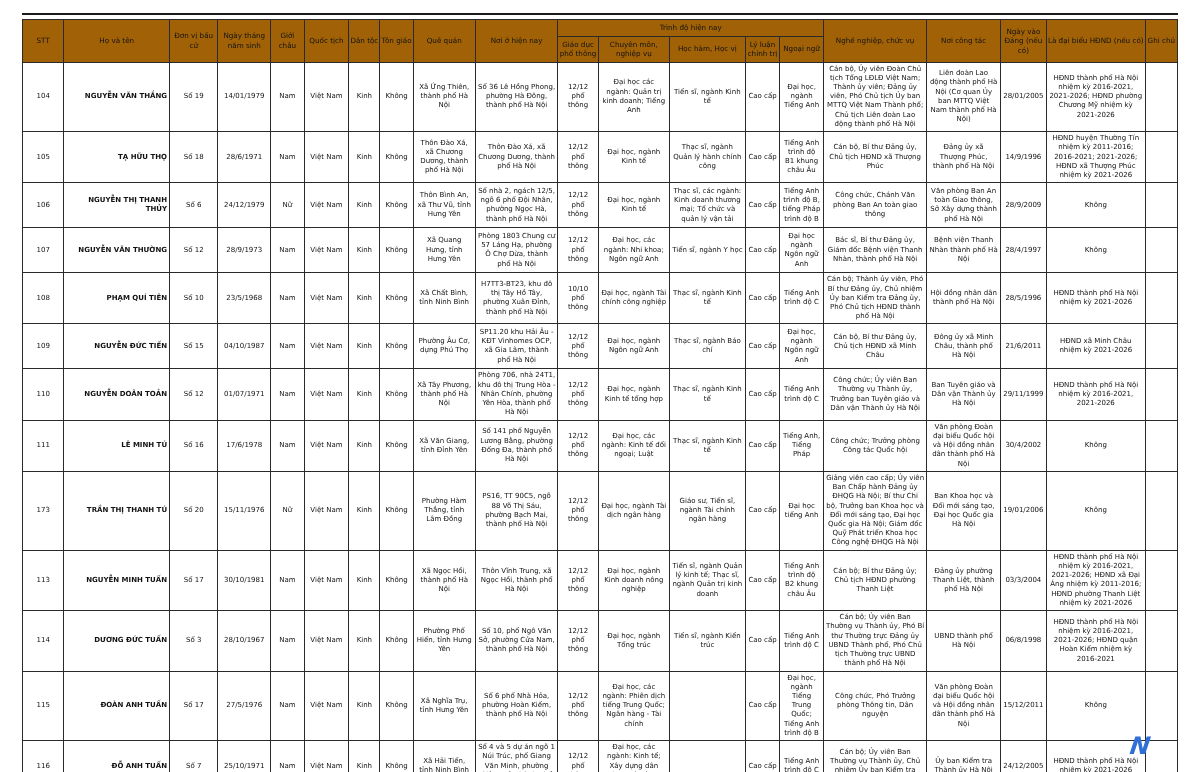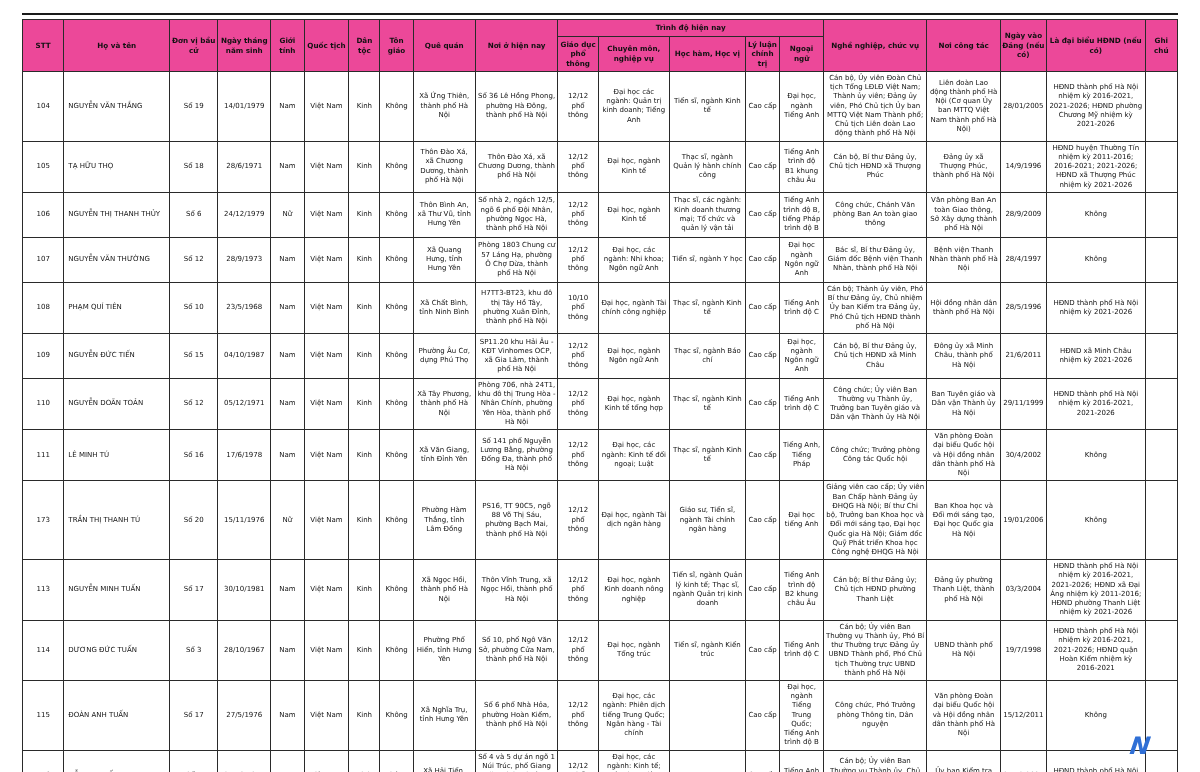--- a/index.html
+++ b/index.html
@@ -14,23 +14,23 @@
   table.roster{
     position:absolute;left:22px;top:19px;width:1156px;
     border-collapse:collapse;table-layout:fixed;
   }
   table.roster th, table.roster td{
     border:1px solid #2a2a2a;
     font-size:7px;line-height:1.32;color:#111;
     text-align:center;vertical-align:middle;
     padding:2px 2px;word-wrap:break-word;overflow-wrap:break-word;
   }
-  table.roster th{font-weight:bold;font-size:7.2px;padding:3px 1px;background:#ec4899;}
+  table.roster th{font-weight:normal;font-size:7.2px;padding:3px 1px;background:#a16207;}
   table.roster td{height:40px;}
-  table.roster td.name{text-align:left;padding-left:4px;font-weight:normal;}
+  table.roster td.name{text-align:right;padding-left:4px;font-weight:bold;}
   .watermark{
     position:absolute;right:50px;bottom:12px;
     color:#2f6fd6;font-size:24px;font-weight:bold;font-style:italic;
     transform:skewX(-8deg);
     font-family:"DejaVu Sans","Liberation Sans",sans-serif;
   }
 </style>
 </head>
 <body>
 
@@ -59,21 +59,21 @@
         <col style="width:4.0%">
         <col style="width:8.6%">
         <col style="width:2.8%">
     </colgroup>
     <thead>
       <tr>
         <th rowspan="2">STT</th>
         <th rowspan="2">Họ và tên</th>
         <th rowspan="2">Đơn vị bầu cử</th>
         <th rowspan="2">Ngày tháng năm sinh</th>
-        <th rowspan="2">Giới tính</th>
+        <th rowspan="2">Giới châu</th>
         <th rowspan="2">Quốc tịch</th>
         <th rowspan="2">Dân tộc</th>
         <th rowspan="2">Tôn giáo</th>
         <th rowspan="2">Quê quán</th>
         <th rowspan="2">Nơi ở hiện nay</th>
         <th colspan="5">Trình độ hiện nay</th>
         <th rowspan="2">Nghề nghiệp, chức vụ</th>
         <th rowspan="2">Nơi công tác</th>
         <th rowspan="2">Ngày vào Đảng (nếu có)</th>
         <th rowspan="2">Là đại biểu HĐND (nếu có)</th>
@@ -217,21 +217,21 @@
           <td>Cán bộ, Bí thư Đảng ủy, Chủ tịch HĐND xã Minh Châu</td>
           <td>Đông ủy xã Minh Châu, thành phố Hà Nội</td>
           <td>21/6/2011</td>
           <td>HĐND xã Minh Châu nhiệm kỳ 2021-2026</td>
           <td></td>
         </tr>
         <tr>
           <td>110</td>
           <td class="name">NGUYỄN DOÃN TOẢN</td>
           <td>Số 12</td>
-          <td>05/12/1971</td>
+          <td>01/07/1971</td>
           <td>Nam</td>
           <td>Việt Nam</td>
           <td>Kinh</td>
           <td>Không</td>
           <td>Xã Tây Phương, thành phố Hà Nội</td>
           <td>Phòng 706, nhà 24T1, khu đô thị Trung Hòa - Nhân Chính, phường Yên Hòa, thành phố Hà Nội</td>
           <td>12/12 phổ thông</td>
           <td>Đại học, ngành Kinh tế tổng hợp</td>
           <td>Thạc sĩ, ngành Kinh tế</td>
           <td>Cao cấp</td>
@@ -319,21 +319,21 @@
           <td>Không</td>
           <td>Phường Phố Hiến, tỉnh Hưng Yên</td>
           <td>Số 10, phố Ngô Văn Sở, phường Cửa Nam, thành phố Hà Nội</td>
           <td>12/12 phổ thông</td>
           <td>Đại học, ngành Tổng trúc</td>
           <td>Tiến sĩ, ngành Kiến trúc</td>
           <td>Cao cấp</td>
           <td>Tiếng Anh trình độ C</td>
           <td>Cán bộ; Ủy viên Ban Thường vụ Thành ủy, Phó Bí thư Thường trực Đảng ủy UBND Thành phố, Phó Chủ tịch Thường trực UBND thành phố Hà Nội</td>
           <td>UBND thành phố Hà Nội</td>
-          <td>19/7/1998</td>
+          <td>06/8/1998</td>
           <td>HĐND thành phố Hà Nội nhiệm kỳ 2016-2021, 2021-2026; HĐND quận Hoàn Kiếm nhiệm kỳ 2016-2021</td>
           <td></td>
         </tr>
         <tr>
           <td>115</td>
           <td class="name">ĐOÀN ANH TUẤN</td>
           <td>Số 17</td>
           <td>27/5/1976</td>
           <td>Nam</td>
           <td>Việt Nam</td>

